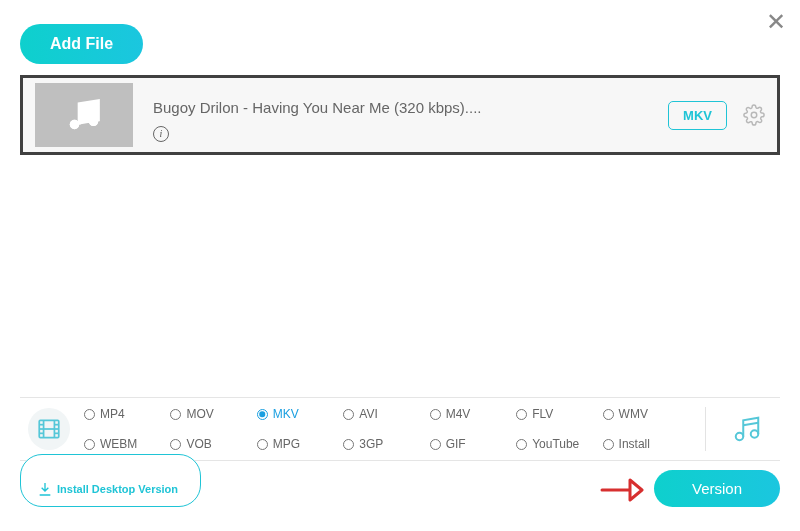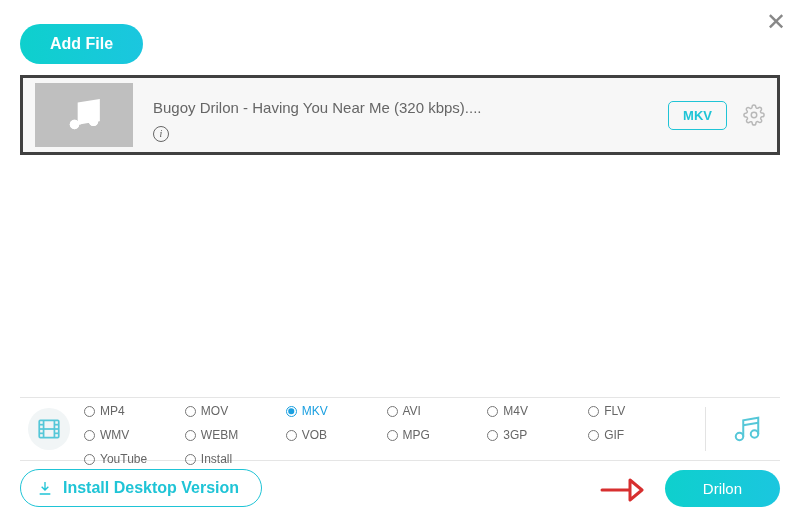--- a/index.html
+++ b/index.html
@@ -17,34 +17,34 @@
       display:flex; align-items:center; justify-content:center; font-size:10px; font-style:italic;
       font-family:Georgia,serif; color:#555; cursor:pointer; }
     .fmt-badge { border:1.5px solid #1fc4d6; color:#1fc4d6; padding:6px 14px; border-radius:5px;
       font-size:13px; font-weight:bold; cursor:pointer; }
     .gear-btn { margin-left:16px; cursor:pointer; display:flex; align-items:center; }
     .formats-bar { position:absolute; left:20px; right:20px; top:397px; border-top:1px solid #e5e5e5;
       border-bottom:1px solid #e5e5e5; height:64px; display:flex; align-items:center; padding:0 8px; }
     .video-icon { width:42px; height:42px; border-radius:50%; background:#f1f5f6; display:flex;
       align-items:center; justify-content:center; margin-right:14px; }
     .video-icon svg { stroke:#55c7d8; fill:none; }
-    .fmt-grid { flex:1; display:grid; grid-template-columns:repeat(6,1fr); grid-template-rows:1fr 1fr;
+    .fmt-grid { flex:1; display:grid; grid-template-columns:repeat(7,1fr); grid-template-rows:1fr 1fr;
       row-gap:10px; height:50px; align-items:center; }
     .fmt-opt { display:flex; align-items:center; gap:5px; font-size:12px; color:#666; cursor:pointer; }
     .radio { width:11px; height:11px; border:1.3px solid #777; border-radius:50%; position:relative; flex-shrink:0; }
     .radio.sel { border-color:#1a9fe0; }
     .radio.sel::after { content:""; position:absolute; width:5.5px; height:5.5px; background:#1a9fe0;
       border-radius:50%; top:50%; left:50%; transform:translate(-50%,-50%); }
     .fmt-opt.sel { color:#1a9fe0; }
     .vsep { width:1px; height:44px; background:#e3e3e3; margin:0 16px; }
     .audio-icon { display:flex; align-items:center; padding:0 10px; }
     .audio-icon svg { stroke:#55c7d8; fill:none; }
     .install-btn { position:absolute; left:20px; bottom:24px; border:1.3px solid #1fc4d6; color:#1fc4d6;
-      background:#fff; border-radius:22px; padding:9px 22px 9px 16px; font-size:16px; font-weight:bold;
-      cursor:pointer; display:flex; align-items:center; gap:10px; }
+      background:#fff; border-radius:22px; padding:26px 22px 9px 16px; font-size:11px; font-weight:bold;
+      cursor:pointer; display:flex; align-items:center; gap:4px; }
     .install-btn svg { stroke:#1fc4d6; fill:none; }
     .convert-btn { position:absolute; right:20px; bottom:24px; background:linear-gradient(90deg,#0ed0cd,#1bc6df);
       color:#fff; font-size:15px; padding:10px 38px; border-radius:22px; border:none; cursor:pointer; }
     .arrow { position:absolute; right:156px; bottom:22px; }
     .arrow svg { stroke:#d72f2f; fill:none; stroke-width:3; }
   </style>
 </head>
 <body>
 
 <div class="close-x">✕</div>
@@ -161,13 +161,13 @@
   </svg>
   <span>Install Desktop Version</span>
 </button>
 
 <div class="arrow">
   <svg width="44" height="30" viewBox="0 0 44 30">
     <path d="M2 15 L30 15 M30 15 L30 5 L42 15 L30 25 L30 15" stroke-linejoin="round" stroke-linecap="round"></path>
   </svg>
 </div>
 
-<button class="convert-btn">Drilon</button>
+<button class="convert-btn">Version</button>
 
 </body></html>

